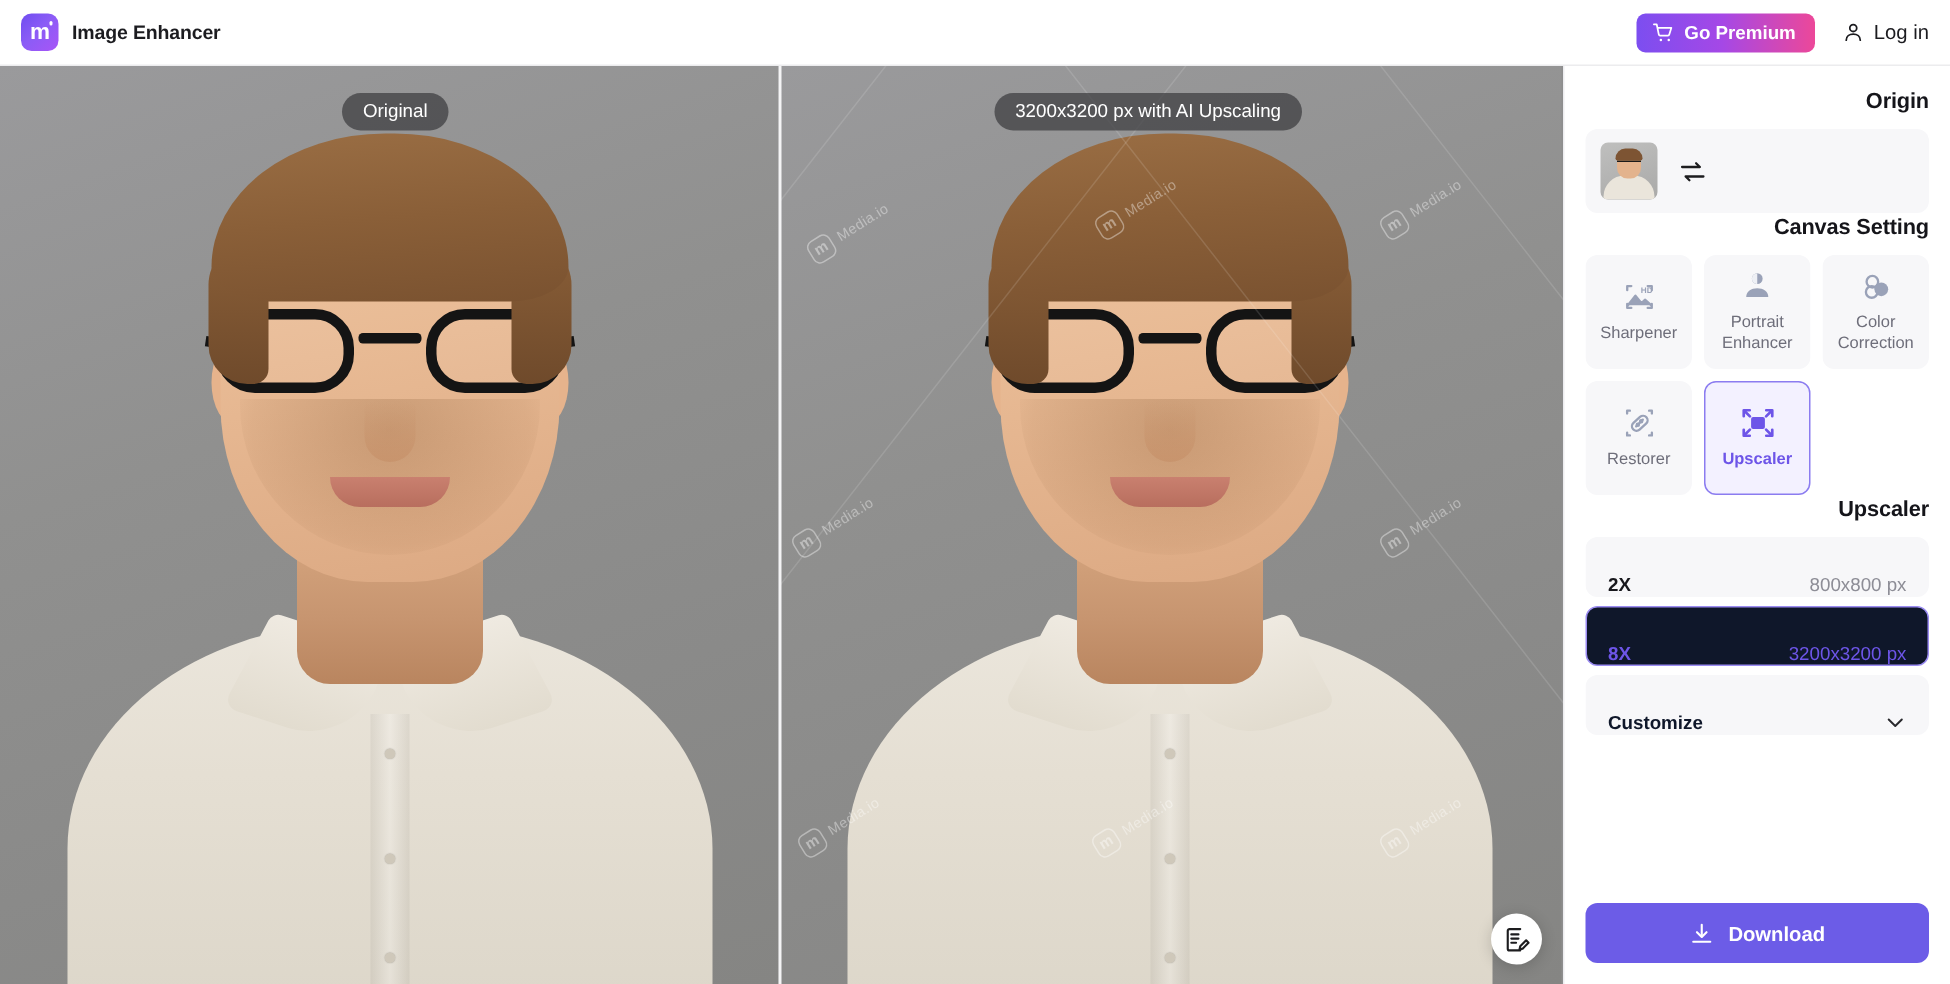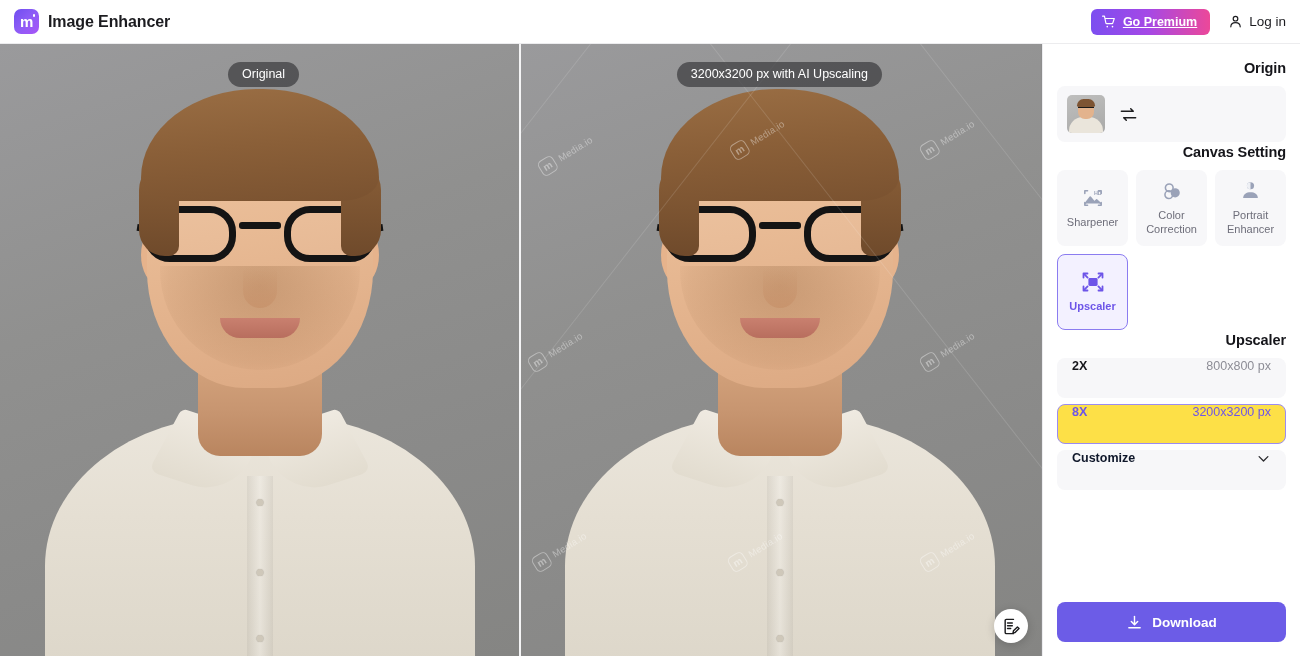--- a/index.html
+++ b/index.html
@@ -28,32 +28,31 @@
     position: relative;
   }
   .logo-box .m {
     color: #fff; font-size: 15px; font-weight: 700; line-height: 1;
     letter-spacing: -0.5px; margin-top: -1px;
   }
   .logo-box .dot {
     position: absolute; top: 5px; right: 4px;
     width: 2.5px; height: 2.5px; border-radius: 50%; background: #fff;
   }
-  .brand-name { font-size: 16px; font-weight: 700; color: #1c1c20; letter-spacing: -0.1px; }
+  .brand-name { font-size: 13px; font-weight: 700; color: #1c1c20; letter-spacing: -0.1px; }
 
   .header-right { display: flex; align-items: center; gap: 16px; }
   .premium-btn {
     display: flex; align-items: center; gap: 7px;
     background: linear-gradient(90deg, #7c4ef0 0%, #a548e6 48%, #ec4899 100%);
     color: #fff; border: none; border-radius: 6px;
     height: 26px; padding: 0 13px 0 11px;
     font-size: 12.5px; font-weight: 700; cursor: pointer;
     font-family: "Liberation Sans", sans-serif;
     white-space: nowrap;
-    text-decoration: underline;
   }
   .login-btn {
     display: flex; align-items: center; gap: 6px;
     background: none; border: none; cursor: pointer;
     font-size: 13.5px; color: #1c1c20; font-weight: 400;
     font-family: "Liberation Sans", sans-serif;
     padding: 0 2px;
   }
 
   
@@ -192,21 +191,21 @@
   }
 
   
   .badge {
     position: absolute; top: 18px; z-index: 9;
     background: rgba(60,60,62,0.72); color: #fff;
     border-radius: 13px; padding: 5px 14px;
     font-size: 12.5px; line-height: 1.2; white-space: nowrap;
   }
   .badge-left  { left: 228px; }
-  .badge-right { right: 160px; }
+  .badge-right { right: 174px; }
 
   
   .zoom-bar {
     position: absolute; bottom: 12px; left: 468px; z-index: 12;
     display: flex; align-items: center; gap: 13px;
     background: #fff; border-radius: 21px; padding: 7px 14px;
     box-shadow: 0 2px 10px rgba(0,0,0,.16);
   }
   .zoom-val { font-size: 13px; color: #222; font-weight: 400; min-width: 38px; text-align: center; }
   .ibtn { background: none; border: none; cursor: pointer; display: flex; padding: 0; line-height: 0; }
@@ -260,25 +259,25 @@
     font-family: "Liberation Sans", sans-serif;
   }
   .tool.active { background: #f3f1ff; border-color: #8b7cf0; }
   .tool.active .tl { color: #6d55e8; font-weight: 700; }
   .tool-ico { height: 22px; display: flex; align-items: center; justify-content: center; }
 
   .opt-list { display: flex; flex-direction: column; gap: 6px; }
   .opt {
     background: #f7f7f9; border: 1.5px solid transparent; border-radius: 8px;
     height: 40px; padding: 0 14px; cursor: pointer;
-    display: flex; align-items: flex-start; justify-content: space-between;
+    display: flex; align-items: flex-end; justify-content: space-between;
   }
   .opt .k { font-size: 12.5px; font-weight: 700; color: #17171c; }
   .opt .v { font-size: 12.5px; color: #8d8d96; }
-  .opt.active { background: #fde047; border-color: #9b8cf2; }
+  .opt.active { background: #0f172a; border-color: #9b8cf2; }
   .opt.active .k, .opt.active .v { color: #6d55e8; }
   .opt.chevron .k { font-weight: 700; color: #0f172a; }
 
   .dl-wrap { margin-top: auto; padding: 14px 0 14px 0; }
   .dl-btn {
     width: 100%; height: 40px; border: none; border-radius: 8px;
     background: #6c5ce7; color: #fff; cursor: pointer;
     display: flex; align-items: center; justify-content: center; gap: 9px;
     font-size: 13.5px; font-weight: 700;
     font-family: "Liberation Sans", sans-serif;
@@ -476,42 +475,54 @@
               <path d="M3 6V3h3M21 6V3h-3M3 16v3h3M21 16v3h-3"></path>
               <path d="M3.5 17 9 10l4.5 5.5L16 13l4.5 4" fill="#9aa2b8" stroke="#9aa2b8"></path>
               <text x="13" y="8" font-size="6" fill="#9aa2b8" stroke="none" font-family="Liberation Sans, sans-serif" font-weight="700">HD</text>
             </svg>
           </span>
           <span class="tl">Sharpener</span>
         </div>
 
         <div class="tool">
           <span class="tool-ico">
+            <svg width="21" height="21" viewBox="0 0 24 24" fill="#9aa2b8">
+              <circle cx="12" cy="6.6" r="4.1"></circle>
+              <path d="M3.6 20.5c0-4.3 3.8-6.6 8.4-6.6s8.4 2.3 8.4 6.6z"></path>
+              <circle cx="12" cy="6.6" r="4.1" fill="#eef0f5" clip-path="inset(0 50% 0 0)"></circle>
+            </svg>
+          </span>
+          <span class="tl">Portrait
+Enhancer</span>
+        </div>
+
+        <div class="tool">
+          <span class="tool-ico">
             <svg width="22" height="22" viewBox="0 0 24 24" fill="none" stroke="#9aa2b8" stroke-width="1.7">
               <circle cx="9" cy="8.5" r="4.2"></circle>
               <circle cx="8.5" cy="16" r="4.2"></circle>
               <circle cx="15.5" cy="14" r="5" fill="#9aa2b8" stroke="none"></circle>
             </svg>
           </span>
           <span class="tl">Color
 Correction</span>
         </div>
 
         <div class="tool">
           <span class="tool-ico">
-            <svg width="21" height="21" viewBox="0 0 24 24" fill="#9aa2b8">
-              <circle cx="12" cy="6.6" r="4.1"></circle>
-              <path d="M3.6 20.5c0-4.3 3.8-6.6 8.4-6.6s8.4 2.3 8.4 6.6z"></path>
-              <circle cx="12" cy="6.6" r="4.1" fill="#eef0f5" clip-path="inset(0 50% 0 0)"></circle>
+            <svg width="22" height="22" viewBox="0 0 24 24" fill="none" stroke="#9aa2b8" stroke-width="1.7" stroke-linecap="round" stroke-linejoin="round">
+              <path d="M3 5V3h2M21 19v2h-2M3 19v2h2M21 5V3h-2"></path>
+              <rect x="5.5" y="9" width="13" height="6.6" rx="3.3" transform="rotate(-42 12 12)"></rect>
+              <path d="M9.6 14.4 14.4 9.6"></path>
+              <circle cx="10.8" cy="13.2" r=".8" fill="#9aa2b8"></circle>
+              <circle cx="13.2" cy="10.8" r=".8" fill="#9aa2b8"></circle>
             </svg>
           </span>
-          <span class="tl">Portrait
-Enhancer</span>
-        </div>
-
+          <span class="tl">Restorer</span>
+        </div>
 
         <div class="tool active">
           <span class="tool-ico">
             <svg width="24" height="22" viewBox="0 0 24 22" fill="none" stroke="#6d55e8" stroke-width="1.8" stroke-linecap="round" stroke-linejoin="round">
               <path d="M2.5 6.5v-4h4M21.5 6.5v-4h-4M2.5 15.5v4h4M21.5 15.5v4h-4"></path>
               <path d="M3.2 3.2 6.6 6.6M20.8 3.2 17.4 6.6M3.2 18.8l3.4-3.4M20.8 18.8l-3.4-3.4"></path>
               <rect x="7.4" y="7" width="9.2" height="8" rx="1.4" fill="#6d55e8" stroke="none"></rect>
             </svg>
           </span>
           <span class="tl">Upscaler</span>

